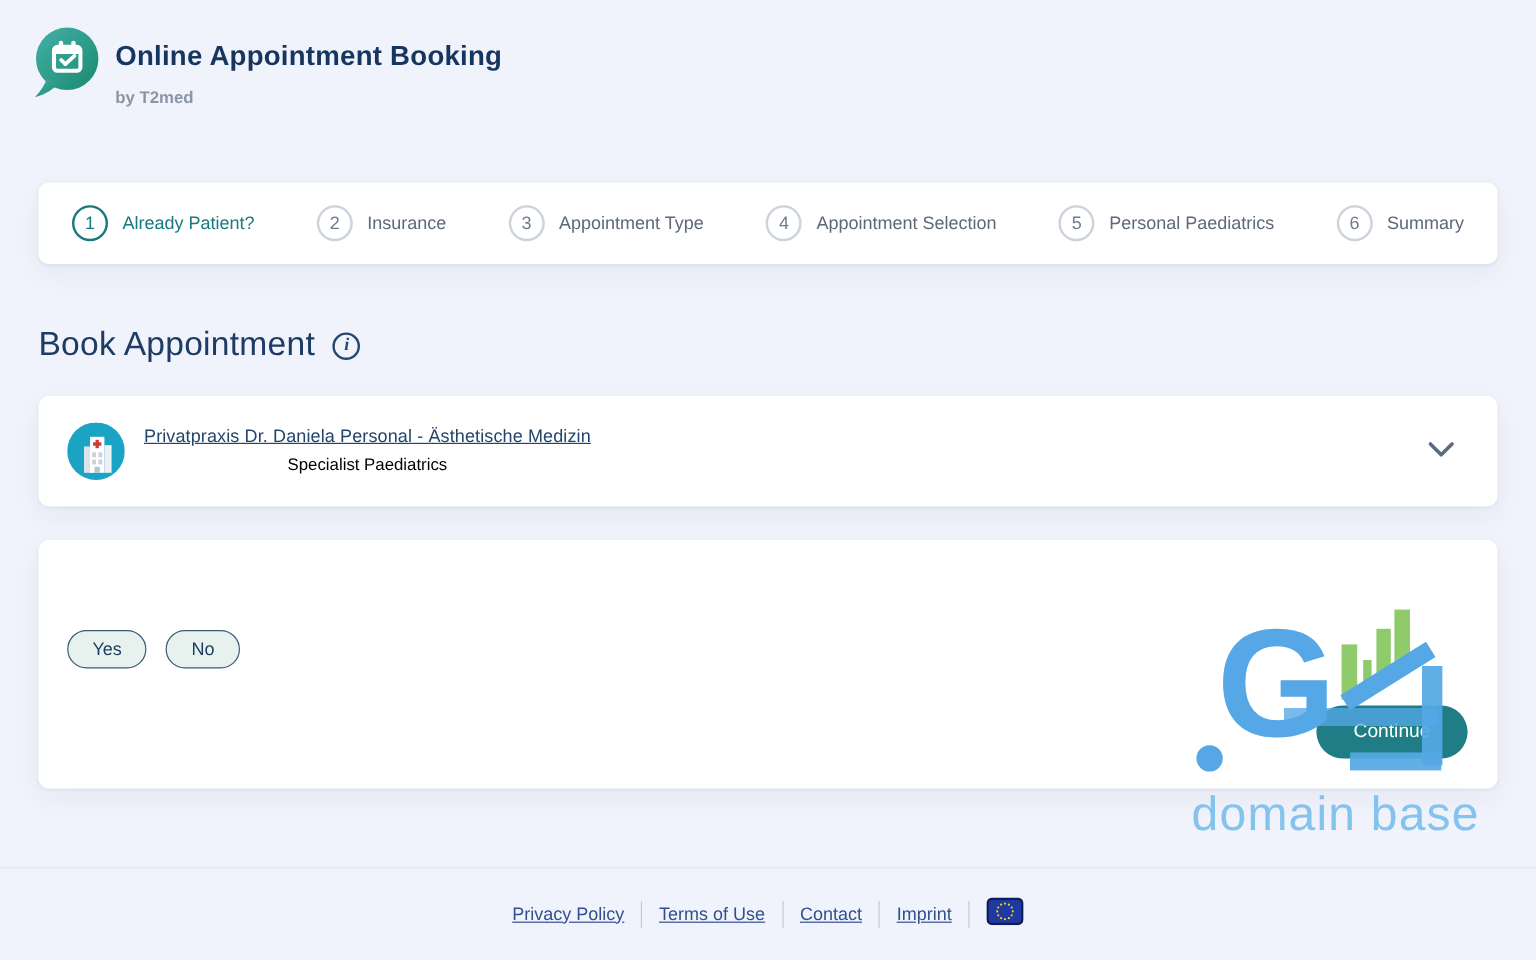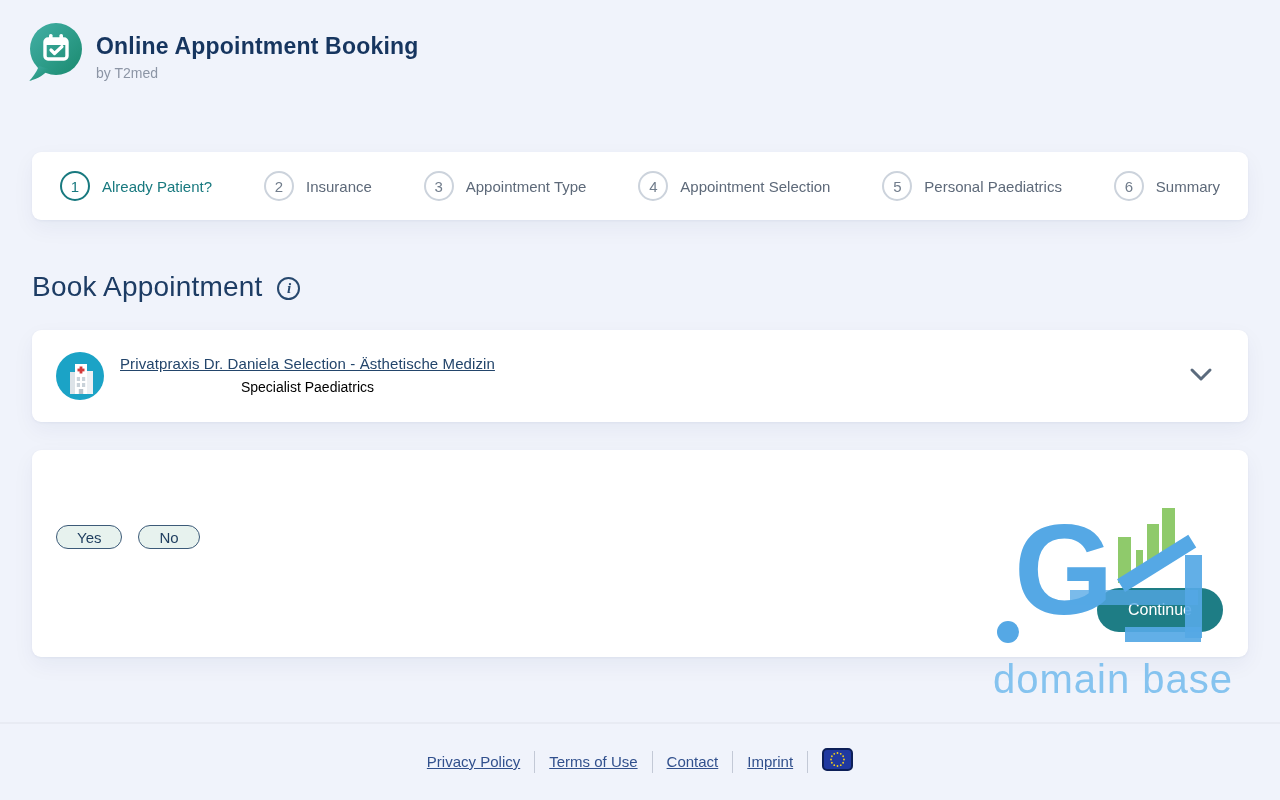--- a/index.html
+++ b/index.html
@@ -9,21 +9,21 @@
     background: #f0f3fb;
     overflow: hidden;
   }
   .app { position: relative; width: 1280px; height: 800px; }
 
   
   .header { position: absolute; top: 22px; left: 27px; display: flex; align-items: flex-start; }
   .logo { width: 57px; height: 60px; flex: 0 0 auto; }
   .header-text { margin-left: 12px; padding-top: 11px; }
   .app-title { font-size: 23px; font-weight: 700; color: #16355f; letter-spacing: 0.2px; }
-  .app-subtitle { margin-top: 5px; font-size: 14px; color: #8c95a5; }
+  .app-subtitle { margin-top: 13px; font-size: 14px; color: #8c95a5; font-weight: bold; }
 
   
   .card {
     position: absolute; left: 32px; right: 32px;
     background: #ffffff; border-radius: 9px;
     box-shadow: 0 1px 3px rgba(25,39,89,0.05), 0 8px 22px rgba(25,39,89,0.05);
   }
 
   
   .stepper { top: 152px; height: 68px; display: flex; align-items: center;
@@ -55,21 +55,21 @@
   .practice-text { position: absolute; left: 88px; top: 25px; }
   .practice-name { font-size: 15px; color: #23456b; text-decoration: underline; letter-spacing: 0.1px; }
   .practice-specialty { margin-top: 7px; font-size: 14px; color: #000000; text-align: center; }
   .practice-chevron { position: absolute; right: 32px; top: 32px; }
 
   
   .question-card { top: 450px; height: 207px; }
   .question-text { position: absolute; left: 24px; top: 26px; font-size: 18px; font-weight: 700; color: #14395f; }
   .answer-row { position: absolute; left: 24px; top: 75px; display: flex; gap: 16px; }
   .pill-btn {
-    height: 24px; padding: 9px 20px; border-radius: 16px;
+    height: 32px; padding: 9px 20px; border-radius: 16px;
     background: #e7f2ee; border: 1px solid #3c5a78; color: #1d3c5e;
     font-size: 15px; font-family: "Liberation Sans", sans-serif; cursor: pointer;
     display: flex; align-items: center; justify-content: center;
   }
   .continue-btn {
     position: absolute; right: 25px; bottom: 25px; width: 126px; height: 44px;
     border: none; border-radius: 22px; background: #1e7d85; color: #ffffff;
     font-size: 16px; font-family: "Liberation Sans", sans-serif; cursor: pointer;
   }
 
@@ -175,21 +175,21 @@
         <rect x="23.6" y="14.5" width="2.8" height="7" fill="#d23b3b"></rect>
         <rect x="21.5" y="16.6" width="7" height="2.8" fill="#d23b3b"></rect>
         <rect x="20.8" y="25" width="3.2" height="4" fill="#c9d2d9"></rect>
         <rect x="26" y="25" width="3.2" height="4" fill="#c9d2d9"></rect>
         <rect x="20.8" y="31" width="3.2" height="4" fill="#c9d2d9"></rect>
         <rect x="26" y="31" width="3.2" height="4" fill="#c9d2d9"></rect>
         <rect x="22.8" y="37" width="4.4" height="5" fill="#b9c3cb"></rect>
       </svg>
     </span>
     <div class="practice-text">
-      <div class="practice-name">Privatpraxis Dr. Daniela Selection - Ästhetische Medizin</div>
+      <div class="practice-name">Privatpraxis Dr. Daniela Personal - Ästhetische Medizin</div>
       <div class="practice-specialty">Specialist Paediatrics</div>
     </div>
     <span class="practice-chevron">
       <svg width="30" height="26" viewBox="0 0 30 26">
         <polyline points="6,8 15,17 24,8" fill="none" stroke="#5b6b7d" stroke-width="3" stroke-linecap="round" stroke-linejoin="round"></polyline>
       </svg>
     </span>
   </div>
 
   <div class="card question-card">

